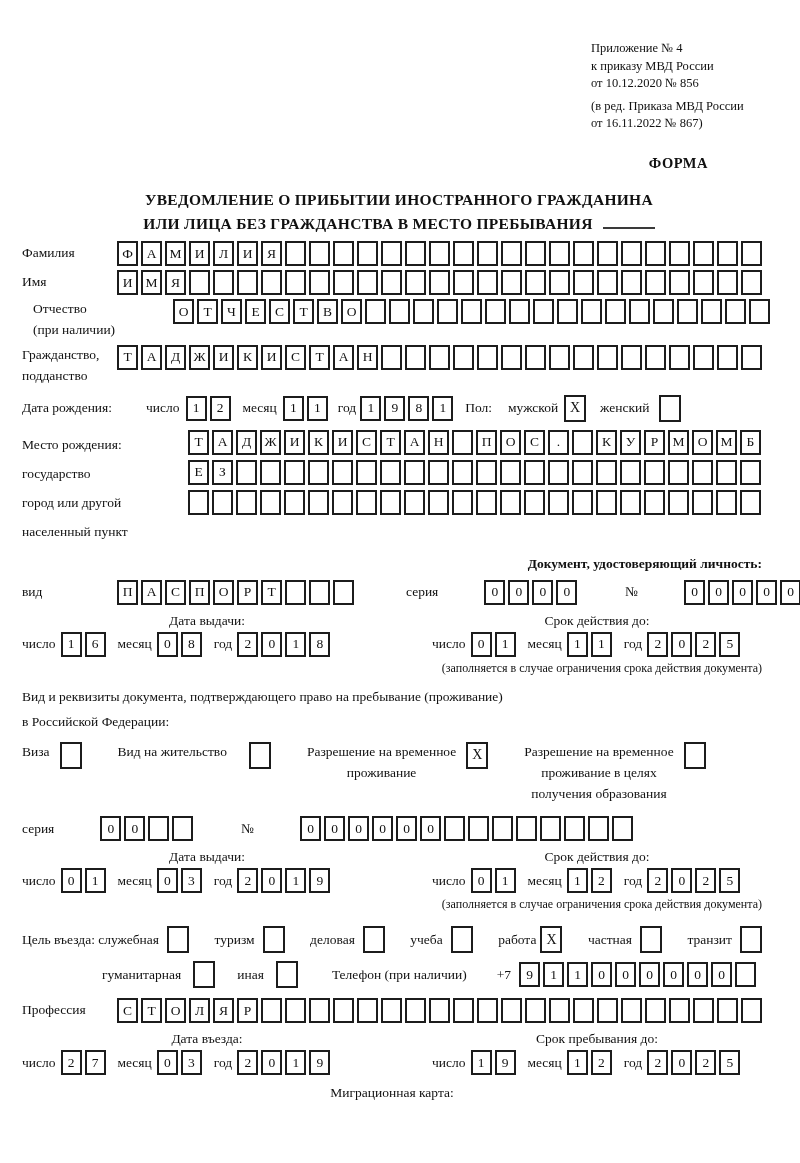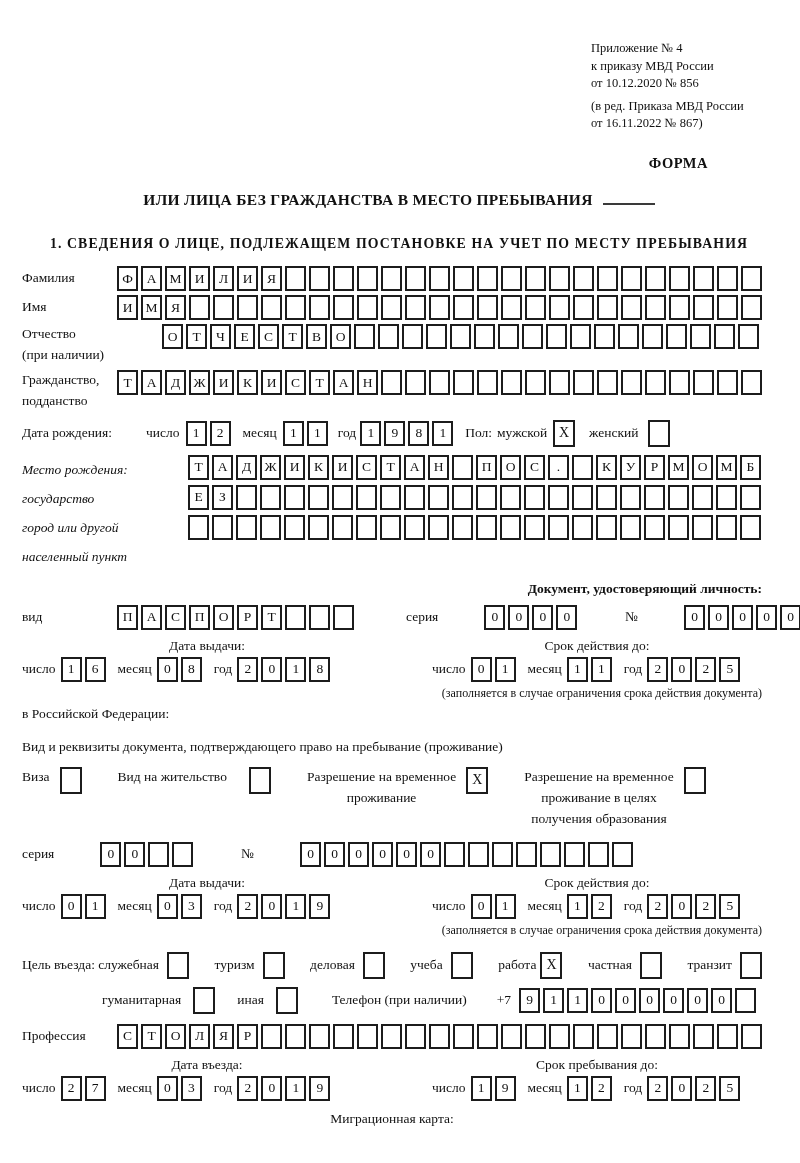--- a/index.html
+++ b/index.html
@@ -20,22 +20,22 @@
   .title { margin-top:16px; text-align:center; font-weight:bold; font-size:15.5px; line-height:1.6; letter-spacing:0.3px; }
   .blank { display:inline-block; width:52px; border-bottom:2px solid #3a3a3a; margin-left:10px; vertical-align:baseline; }
 
   .sec1 { margin-top:24px; margin-bottom:14px; font-weight:bold; font-size:13.8px; letter-spacing:1.1px; text-align:center; }
 
   
   .row { display:flex; align-items:center; margin-top:4px; font-size:13.5px; }
   .row.top { align-items:flex-start; }
   .lbl { font-size:13.5px; line-height:1.55; }
   .w95 { flex:0 0 95px; }
-  .w140 { flex:0 0 140px; }
-  .w166 { flex:0 0 166px; line-height:29px;font-style:italic; }
+  .w140 { flex:0 0 140px;margin-left:11px; }
+  .w166 { flex:0 0 166px; line-height:29px; }
   .w105 { flex:0 0 110px; }
 
   
   .cells { display:inline-flex; gap:3px; }
   .cell {
     width:21px; height:25px; border:2px solid #1c1c1c; background:#fff;
     display:inline-flex; align-items:center; justify-content:center;
     font-size:13.5px; flex:0 0 auto;
   }
   .cb { width:22px; height:27px; font-size:14px; }
@@ -87,26 +87,26 @@
     <div>Приложение № 4</div>
     <div>к приказу МВД России</div>
     <div>от 10.12.2020 № 856</div>
     <div class="gap">(в ред. Приказа МВД России</div>
     <div>от 16.11.2022 № 867)</div>
   </div>
 
   <div class="forma">ФОРМА</div>
 
   <div class="title">
+    <div>УВЕДОМЛЕНИЕ О ПРИБЫТИИ ИНОСТРАННОГО ГРАЖДАНИНА</div>
     <div>
       <span>ИЛИ ЛИЦА БЕЗ ГРАЖДАНСТВА В МЕСТО ПРЕБЫВАНИЯ</span><span class="blank"></span>
     </div>
   </div>
 
-  <div class="sec1">1. СВЕДЕНИЯ О ЛИЦЕ, ПОДЛЕЖАЩЕМ ПОСТАНОВКЕ НА УЧЕТ ПО МЕСТУ ПРЕБЫВАНИЯ</div>
 
   <div class="content">
 
     <div class="row">
       <span class="lbl w95">Фамилия</span>
       <span class="cells">
           <span class="cell">Ф</span>
           <span class="cell">А</span>
           <span class="cell">М</span>
           <span class="cell">И</span>
@@ -252,21 +252,21 @@
           <span class="cell">1</span>
         </span>
       <span class="lbl" style="margin-left:10px;margin-right:4px;">год</span>
       <span class="cells">
           <span class="cell">1</span>
           <span class="cell">9</span>
           <span class="cell">8</span>
           <span class="cell">1</span>
         </span>
       <span class="lbl" style="margin-left:12px;">Пол:</span>
-      <span class="lbl" style="margin-left:5px;margin-right:6px;">мужской</span>
+      <span class="lbl" style="margin-left:16px;margin-right:6px;">мужской</span>
       <span class="cell cb">X</span>
       <span class="lbl" style="margin-left:14px;margin-right:10px;">женский</span>
       <span class="cell cb"></span>
     </div>
 
     <div class="twocol">
       <div class="lblcol w166">
         <div>Место рождения:</div>
         <div>государство</div>
         <div>город или другой</div>
@@ -434,22 +434,22 @@
               <span class="cell">2</span>
               <span class="cell">0</span>
               <span class="cell">2</span>
               <span class="cell">5</span>
             </span>
         </div>
         <div class="note">(заполняется в случае ограничения срока действия документа)</div>
       </div>
     </div>
 
+    <div class="introline">Вид и реквизиты документа, подтверждающего право на пребывание (проживание)</div>
     <div class="introline" style="margin-top:2px;">в Российской Федерации:</div>
-    <div class="introline">Вид и реквизиты документа, подтверждающего право на пребывание (проживание)</div>
 
     <div class="optrow">
       <div class="opt">
         <span class="optlbl">Виза</span>
         <span class="cell cb"></span>
       </div>
       <div class="opt">
         <span class="optlbl">Вид на жительство</span>
         <span class="cell cb" style="margin-left:22px;"></span>
       </div>

